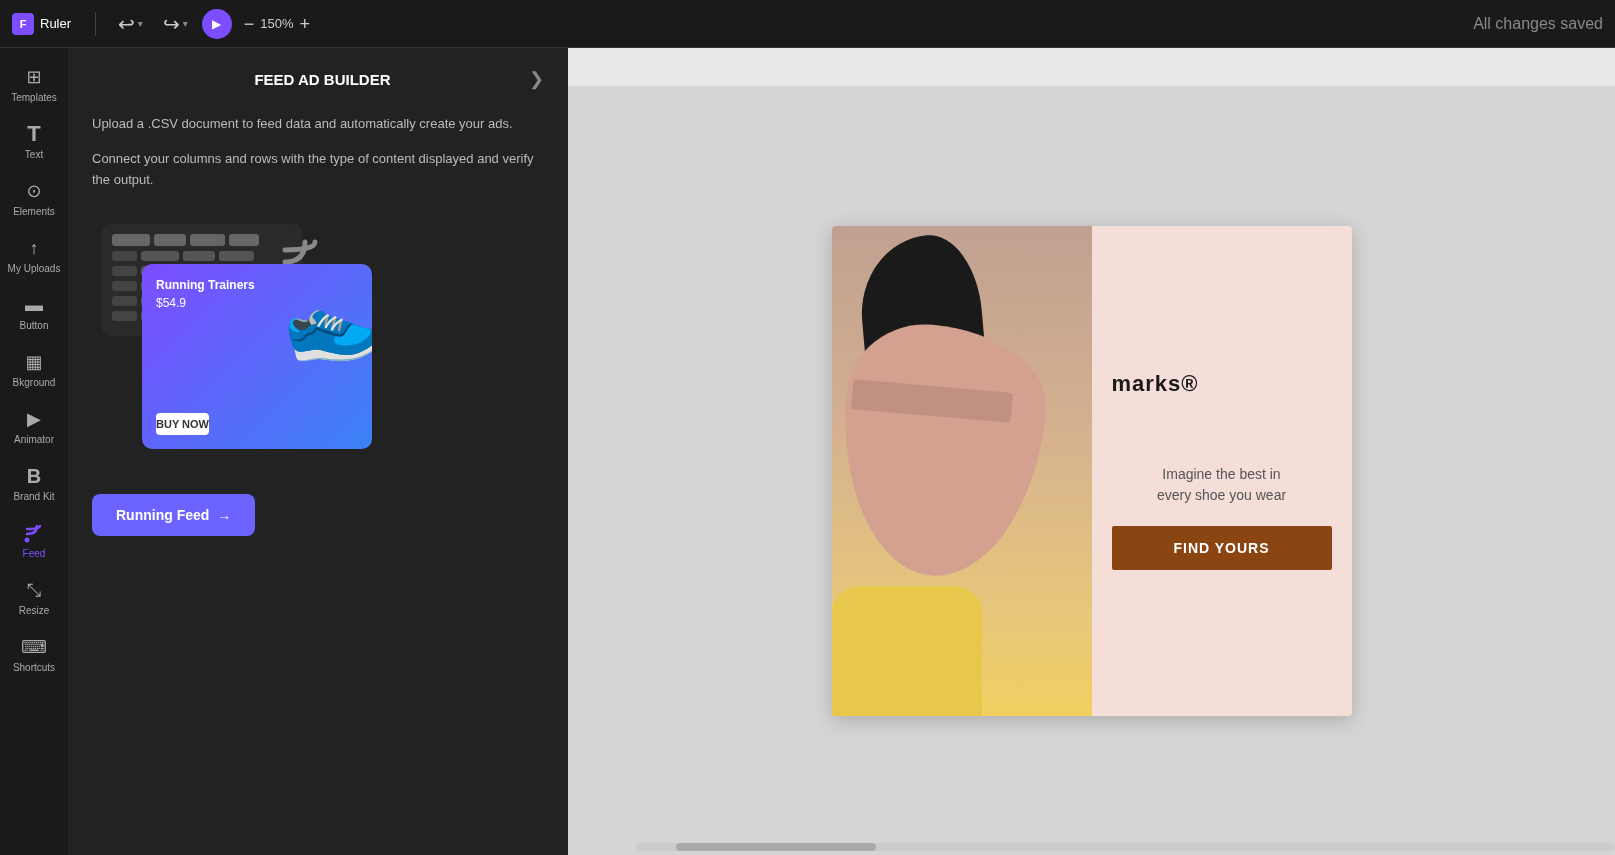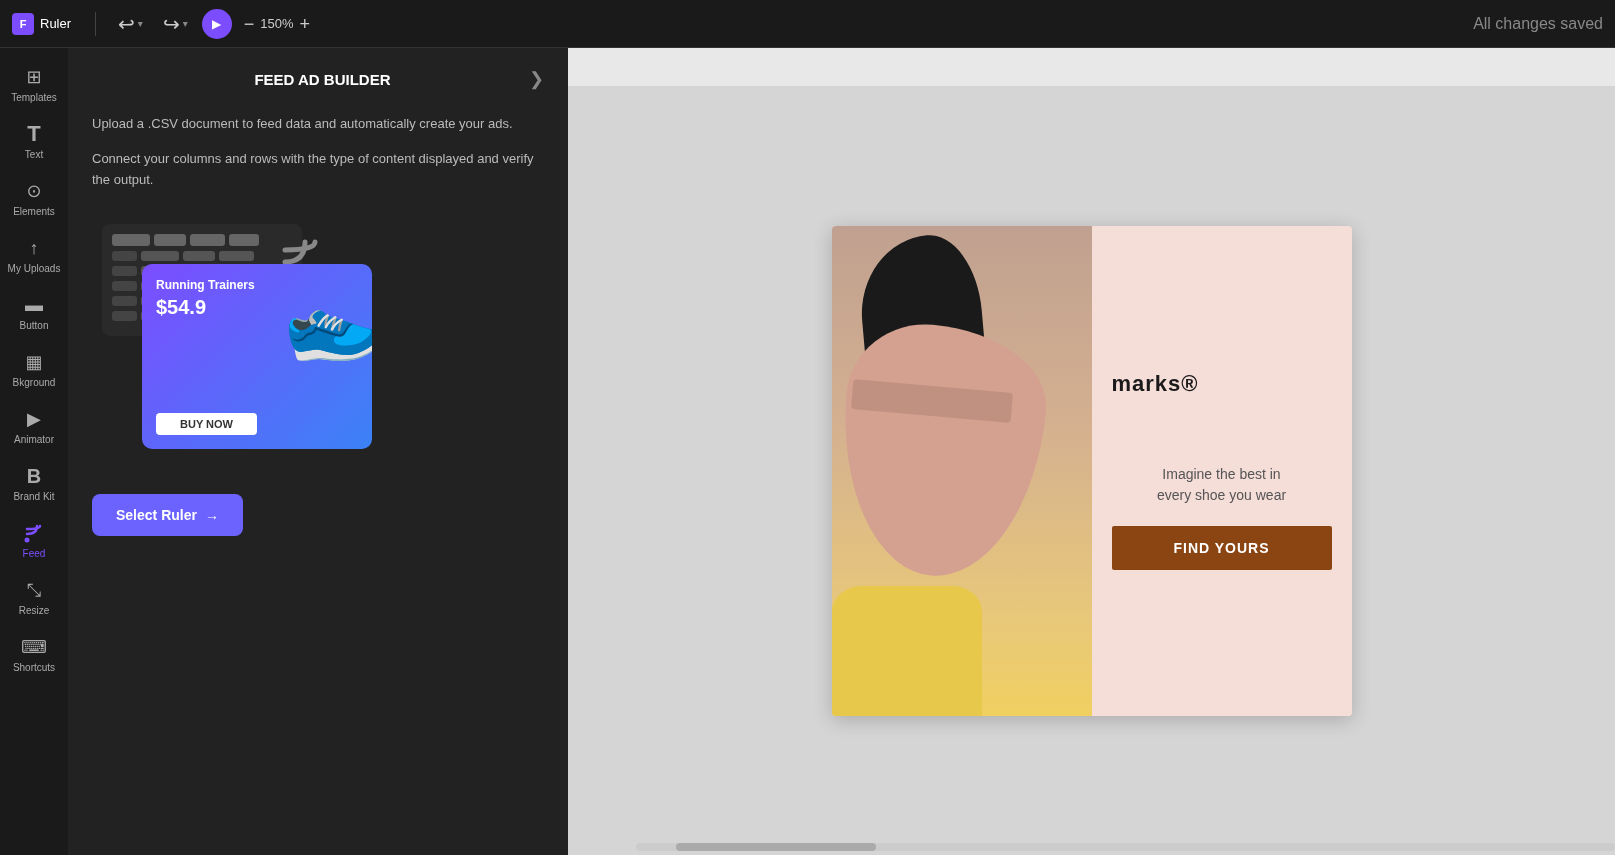--- a/index.html
+++ b/index.html
@@ -173,33 +173,33 @@
       width: 230px;
       height: 185px;
       border-radius: 10px;
       background: linear-gradient(135deg, #7c4dff 0%, #3b82f6 100%);
       overflow: hidden;
       display: flex;
       flex-direction: column;
       padding: 14px;
     }
     .ad-preview-title { color: #fff; font-size: 12px; font-weight: 700; margin-bottom: 4px; }
-    .ad-preview-price { color: #fff; font-size: 20px; font-weight: 700; margin-bottom: 6px; }
+    .ad-preview-price { color: #fff; font-size: 12px; font-weight: 400; margin-bottom: 6px; }
     .ad-preview-shoe {
       position: absolute;
       right: -10px; top: 10px;
       font-size: 80px;
       transform: rotate(-15deg);
     }
     .ad-preview-btn {
       background: #fff;
       color: #333;
       border: none;
       border-radius: 4px;
-      padding: 5px 24px;
+      padding: 5px 0;
       font-size: 11px;
       font-weight: 600;
       cursor: pointer;
       width: fit-content;
       margin-top: auto;
       text-align: right;
     }
     .feed-panel-desc2 {
       font-size: 13px; color: #bbb; line-height: 1.6; margin-bottom: 20px;
     }
@@ -493,21 +493,21 @@
       <div class="ad-preview">
         <div class="ad-preview-title">Running Trainers</div>
         <div class="ad-preview-price">$54.9</div>
         <div class="ad-preview-shoe">👟</div>
         <button class="ad-preview-btn">BUY NOW</button>
       </div>
     </div>
 
 
     <button class="select-feed-btn">
-      <span>Select Ruler</span>
+      <span>Running Feed</span>
       <span>→</span>
     </button>
   </div>
 
   <div class="canvas-area">
     <div class="ad-canvas">
 
       <div class="ad-canvas-left">
         <div class="shoe-image-area">
 

